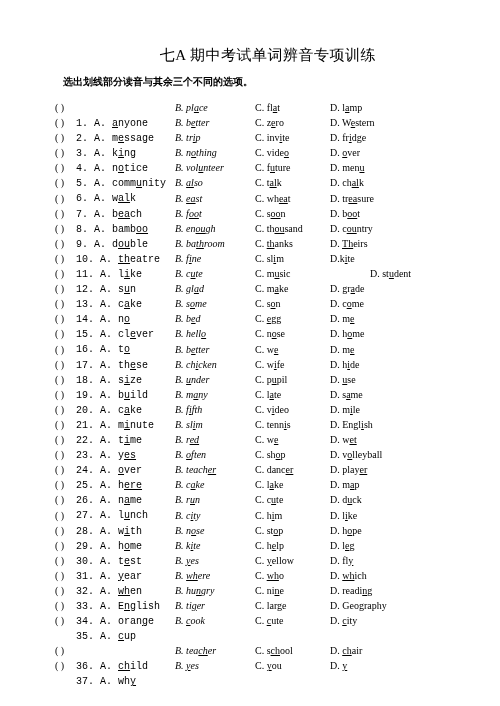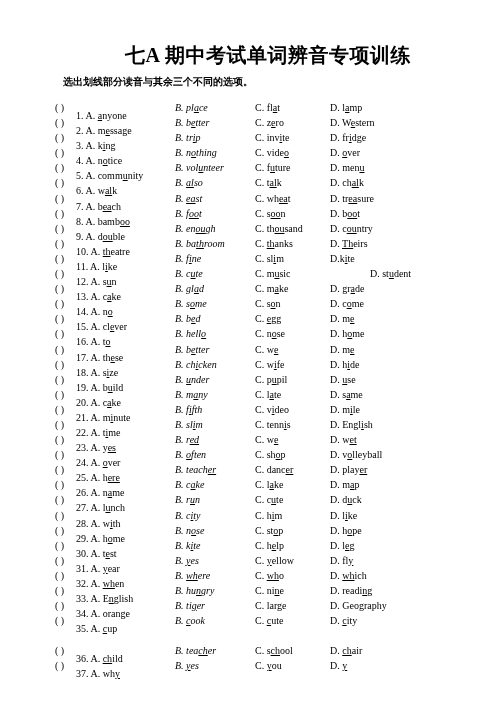--- a/index.html
+++ b/index.html
@@ -15,22 +15,22 @@
     overflow: hidden;
   }
   .page {
     position: relative;
     width: 500px;
     height: 706px;
     background: #ffffff;
   }
   .title {
     text-align: center;
-    font-weight: bold;
-    font-size: 20px;
+    font-weight: normal;
+    font-size: 15px;
     line-height: 18px;
     margin: 0;
     padding-top: 46px;
     padding-left: 36px;
     letter-spacing: 0.5px;
   }
   .subtitle {
     font-weight: bold;
     font-size: 10px;
     line-height: 13px;
@@ -54,21 +54,22 @@
     margin-top: 15px;
   }
   .paren {
     position: absolute;
     left: 55px;
     top: 0;
   }
   .col-a {
     position: absolute;
     left: 76px;
-    top: 8px;
+    top: 16px;
+    font-family: Liberation Mono, monospace;
   }
   .col-b {
     position: absolute;
     left: 175px;
     top: 0;
     font-style: italic;
   }
   .col-c {
     position: absolute;
     left: 255px;

